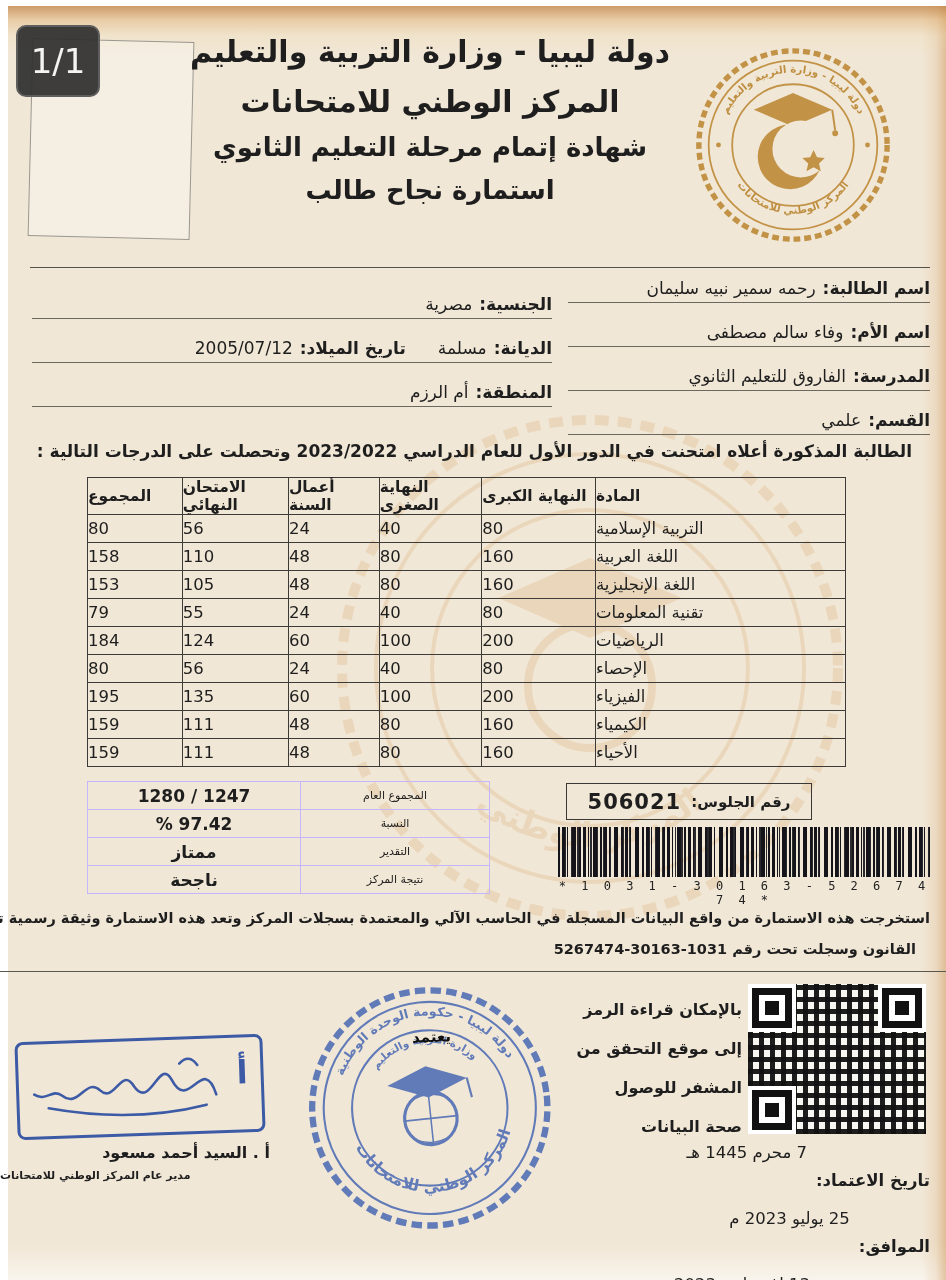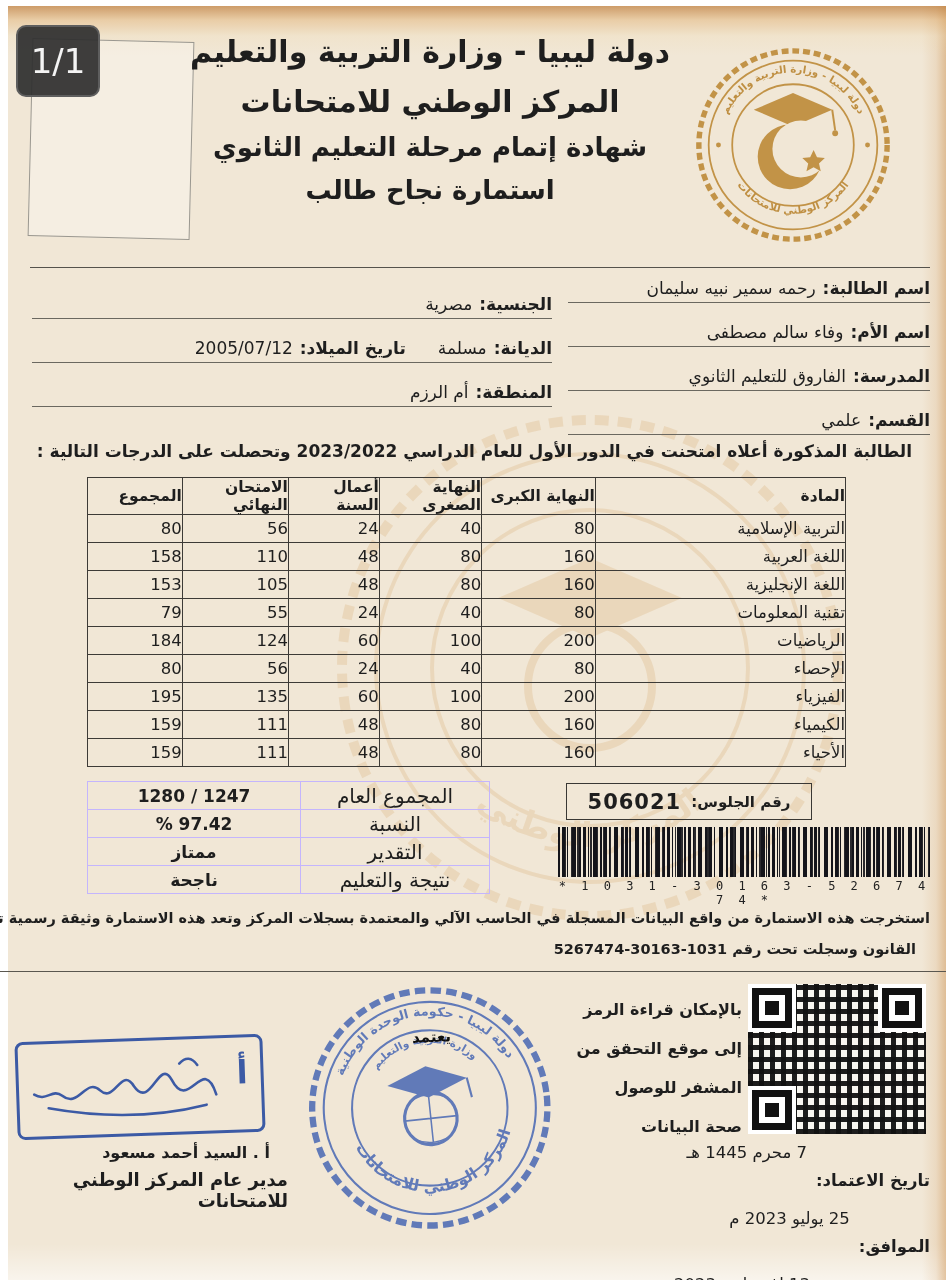--- a/index.html
+++ b/index.html
@@ -32,48 +32,48 @@
   .info{position:absolute;left:30px;top:267px;width:900px;height:188px;border-top:1.5px solid #55524c;direction:rtl;font-size:17px;}
   .irow{position:absolute;display:flex;align-items:flex-end;gap:7px;border-bottom:1px solid #6b6860;padding-bottom:4px;white-space:nowrap;}
   .irow .lbl{font-weight:bold;}
   .rcol{right:0;width:362px;}
   .lcol{left:2px;width:520px;}
   
   .intro{position:absolute;right:34px;top:441px;width:876px;direction:rtl;text-align:right;font-weight:bold;font-size:17px;white-space:nowrap;}
   
   table{border-collapse:collapse;}
   .grades{position:absolute;left:87px;top:477px;width:759px;direction:rtl;table-layout:fixed;}
-  .grades th,.grades td{border:1px solid #3d3b37;text-align:right;padding:0;margin-top:26px;}
+  .grades th,.grades td{border:1px solid #3d3b37;text-align:left;padding:0;margin-top:26px;}
   .grades th{font-size:15.5px;font-weight:bold;height:37px;}
   .grades td{font-size:16.5px;height:28px;}
   .c-sub{width:33%;} .c-max{width:15%;} .c-min{width:13.5%;} .c-yw{width:12%;} .c-fin{width:14%;} .c-tot{width:12.5%;}
   
   .sumtab{position:absolute;left:87px;top:781px;width:403px;direction:rtl;table-layout:fixed;}
   .sumtab th,.sumtab td{border:1px solid #c4b5fd;height:28px;padding:0 6px;}
-  .sumtab th{font-size:20px;font-weight:normal;text-align:center;width:47%;}
+  .sumtab th{font-size:11px;font-weight:normal;text-align:center;width:47%;}
   .sumtab td{font-size:17px;font-weight:bold;text-align:center;}
   .ltr{direction:ltr;unicode-bidi:isolate;}
   .seatbox{position:absolute;left:566px;top:783px;width:246px;height:37px;border:1.5px solid #3a3834;
     display:flex;direction:rtl;align-items:center;justify-content:center;gap:10px;}
   .seatbox .lbl{font-weight:bold;font-size:15px;}
   .seatbox .num{font-weight:bold;font-size:21px;letter-spacing:1px;}
   .barcode{position:absolute;left:558px;top:827px;width:372px;}
   .bars{height:50px;background:
     repeating-linear-gradient(90deg,#14141a 0 2px,transparent 2px 4px,#14141a 4px 7px,transparent 7px 9px,#14141a 9px 10px,transparent 10px 14px,#14141a 14px 18px,transparent 18px 21px),
     repeating-linear-gradient(90deg,rgba(20,20,26,.9) 0 1px,transparent 1px 6px,rgba(20,20,26,.9) 6px 8px,transparent 8px 13px);}
   .bdigits{direction:ltr;text-align:center;font-family:"DejaVu Sans Mono",monospace;font-size:12px;letter-spacing:4px;margin-top:2px;color:#222;}
   
   .legal{position:absolute;left:18px;right:16px;top:903px;direction:rtl;text-align:right;font-weight:bold;font-size:14.5px;line-height:31px;}
   .legal .ln2{padding-left:0;padding-right:14px;white-space:nowrap;}
   .legal .ln1{white-space:nowrap;}
   .rule2{position:absolute;left:0;right:0;top:971px;border-top:1.5px solid #5a574f;}
   
   .sigstamp{position:absolute;left:16px;top:1038px;width:248px;height:98px;border:3px solid #2d4fa1;border-radius:8px;transform:rotate(-2deg);opacity:.92;}
   .signame{position:absolute;left:12px;top:1143px;width:258px;text-align:right;font-weight:bold;font-size:16px;direction:rtl;}
-  .sigtitle{position:absolute;left:0;top:1169px;width:288px;text-align:right;font-weight:bold;font-size:18px;direction:rtl;}
+  .sigtitle{position:absolute;left:0;top:1169px;width:288px;text-align:left;font-weight:bold;font-size:11px;direction:rtl;}
   .bluestamp{position:absolute;left:296px;top:984px;width:268px;height:252px;opacity:.88;transform:rotate(-6deg);}
   .approve{position:absolute;left:412px;top:1028px;font-weight:bold;font-size:15px;color:#0e0e0e;transform:rotate(-2deg);}
   .qrcap{position:absolute;left:592px;top:990px;width:150px;direction:rtl;text-align:right;font-weight:bold;font-size:16px;line-height:39px;white-space:nowrap;}
   .qr{position:absolute;left:748px;top:984px;width:178px;height:150px;background:#f8f6f0;
     background-image:
       repeating-linear-gradient(90deg,rgba(17,17,17,.95) 0 5px,transparent 5px 11px),
       repeating-linear-gradient(0deg,rgba(17,17,17,.95) 0 5px,transparent 5px 12px);}
   .finder{position:absolute;width:40px;height:40px;background:#fff;border:7px solid #111;box-shadow:0 0 0 4px #fff;}
   .finder::after{content:"";position:absolute;left:50%;top:50%;width:14px;height:14px;margin:-7px 0 0 -7px;background:#111;}
   .f-tl{left:4px;top:4px;} .f-tr{right:4px;top:4px;} .f-bl{left:4px;bottom:4px;}
@@ -282,21 +282,21 @@
       </tr>
       <tr>
         <th>النسبة</th>
         <td class="ltr">% 97.42</td>
       </tr>
       <tr>
         <th>التقدير</th>
         <td>ممتاز</td>
       </tr>
       <tr>
-        <th>نتيجة والتعليم</th>
+        <th>نتيجة المركز</th>
         <td>ناجحة</td>
       </tr>
     </tbody>
   </table>
 
   <div class="seatbox">
     <span class="lbl">رقم الجلوس:</span>
     <span class="num ltr">506021</span>
   </div>
   <div class="barcode">

